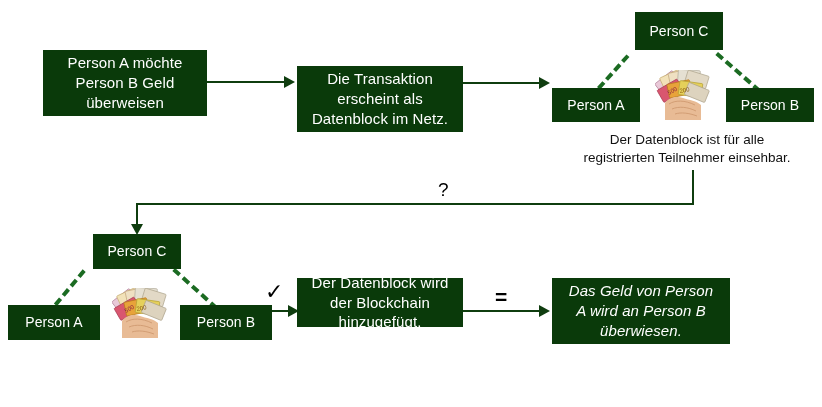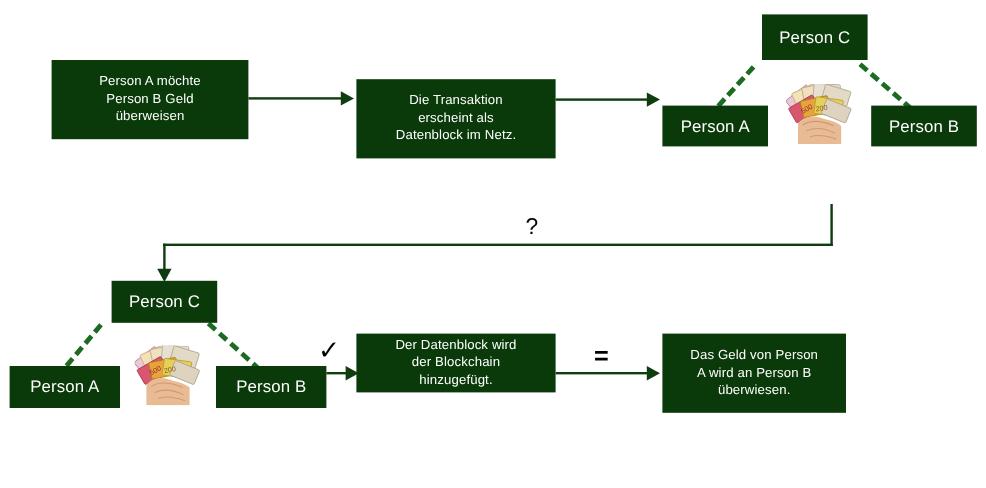--- a/index.html
+++ b/index.html
@@ -18,21 +18,21 @@
     overflow: hidden;
   }
   .box {
     position: absolute;
     background: #0a3a0a;
     color: #ffffff;
     display: flex;
     align-items: center;
     justify-content: center;
     text-align: center;
-    font-size: 11px;
+    font-size: 15px;
     line-height: 1.33;
     letter-spacing: 0.1px;
     box-sizing: border-box;
     padding: 2px 4px;
     white-space: pre-line;
   }
   .person-box {
     font-size: 14px;
     line-height: 1.2;
   }
@@ -143,20 +143,22 @@
         <path d="M10 33 C14 27, 22 26, 28 28 C34 30, 42 31, 46 35 L46 50 L10 50 Z" fill="#e8bb95"></path>
         <path d="M14 34 C20 30, 30 30, 40 35" fill="none" stroke="#cf9a71" stroke-width="0.9"></path>
         <path d="M17 39 C24 36, 33 37, 41 41" fill="none" stroke="#cf9a71" stroke-width="0.9"></path>
         <path d="M20 44 C26 42, 34 43, 42 46" fill="none" stroke="#cf9a71" stroke-width="0.9"></path>
       </g>
     </svg>
   </div>
 
   <div class="box person-box" style="left:726px; top:88px; width:88px; height:34px;">Person B</div>
 
+  <div class="caption" style="left:556px; top:131px; width:262px;">Der Datenblock ist für alle
+registrierten Teilnehmer einsehbar.</div>
 
   <div class="vline" style="left:692px; top:170px; height:35px;"></div>
   <div class="hline" style="left:136px; top:203px; width:558px;"></div>
   <div class="vline" style="left:136px; top:203px; height:23px;"></div>
   <div class="arrow-head-down" style="left:131px; top:224px;"></div>
   <div class="sym sym-q" style="left:438px; top:180px;">?</div>
 
   <div class="dashline" style="left:46px; top:313px; width:57px; transform: rotate(-50deg);"></div>
   <div class="dashline" style="left:175px; top:268px; width:58px; transform: rotate(42deg);"></div>
 
@@ -195,18 +197,18 @@
 
   <div class="box" style="left:297px; top:278px; width:166px; height:49px;">Der Datenblock wird
 der Blockchain
 hinzugefügt.</div>
 
   <div class="sym sym-eq" style="left:495px; top:286px;">=</div>
 
   <div class="hline" style="left:463px; top:310px; width:78px;"></div>
   <div class="arrow-head" style="left:539px; top:305px;"></div>
 
-  <div class="box" style="left:552px; top:278px; width:153px; height:66px;">Das Geld von Person
+  <div class="box" style="left:552px; top:278px; width:178px; height:66px;font-style:italic;">Das Geld von Person
 A wird an Person B
 überwiesen.</div>
 
 
 </div>
 
 </body></html>

